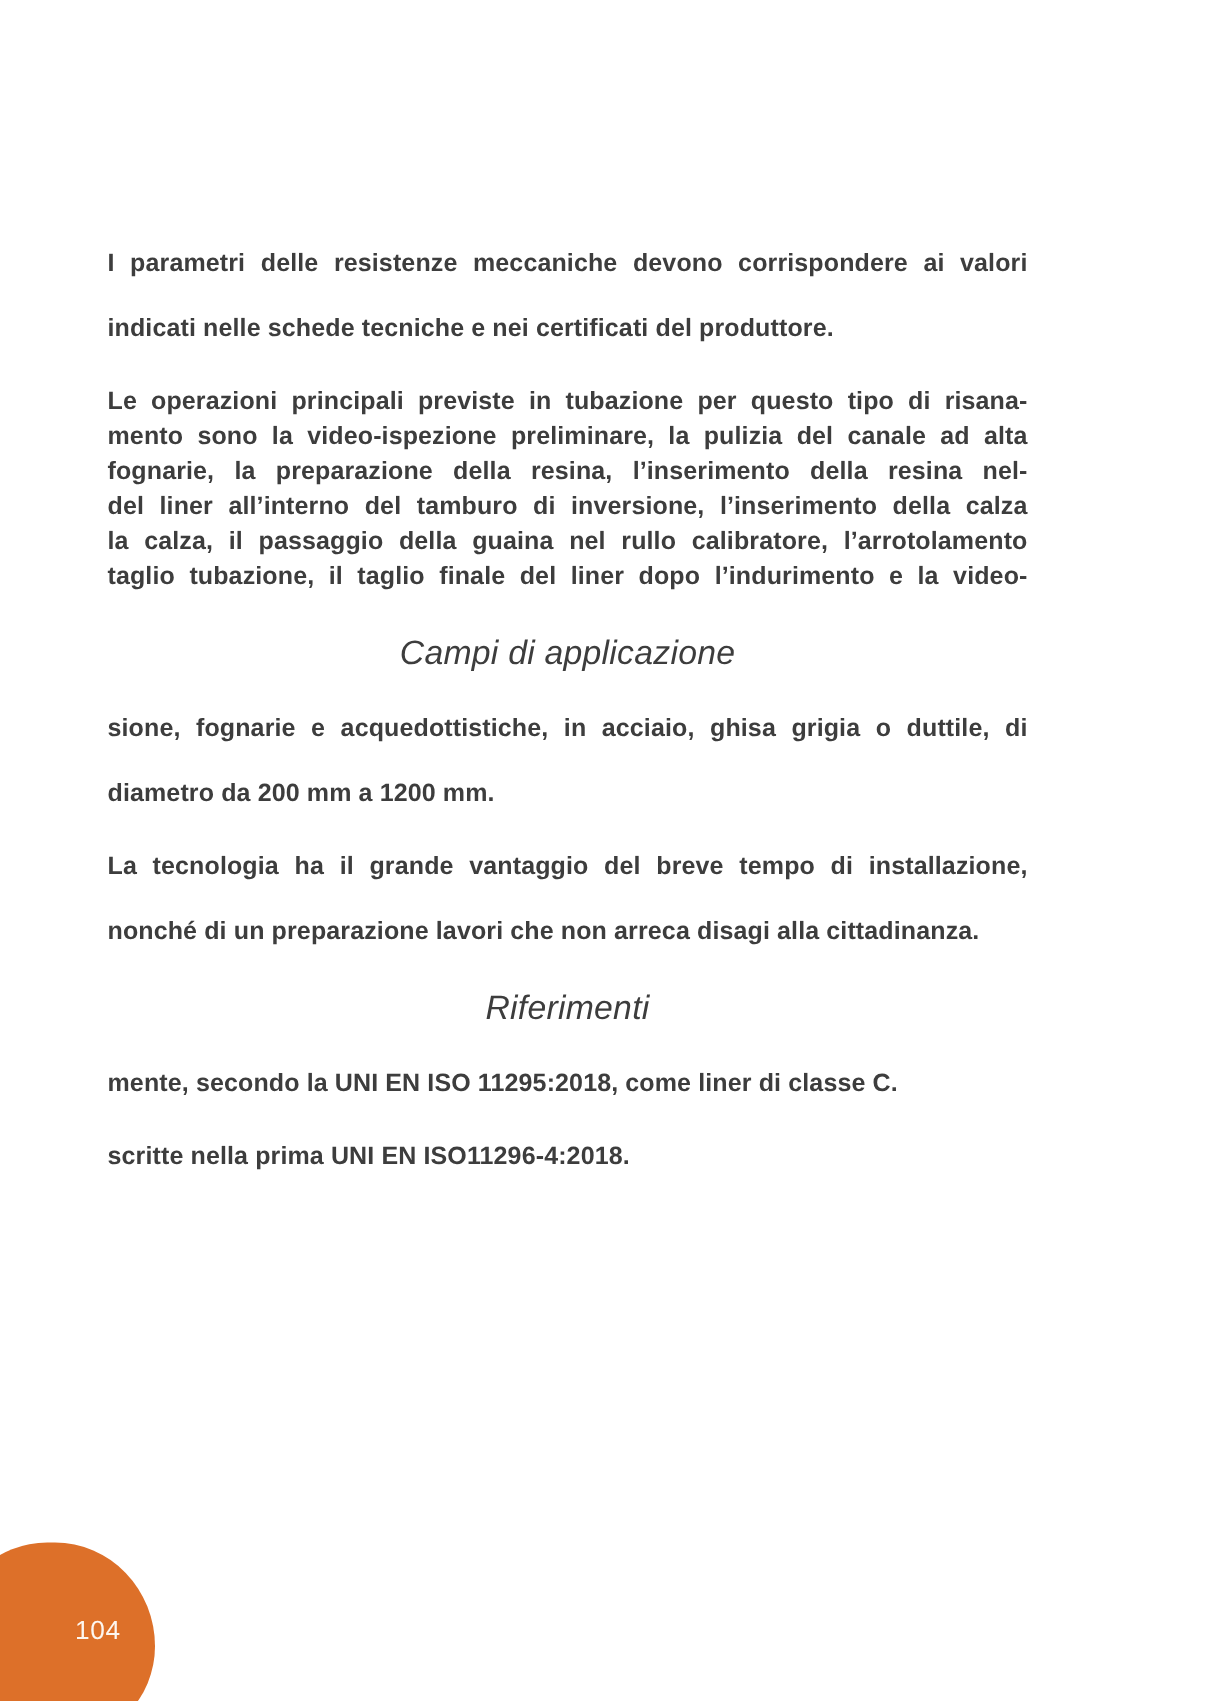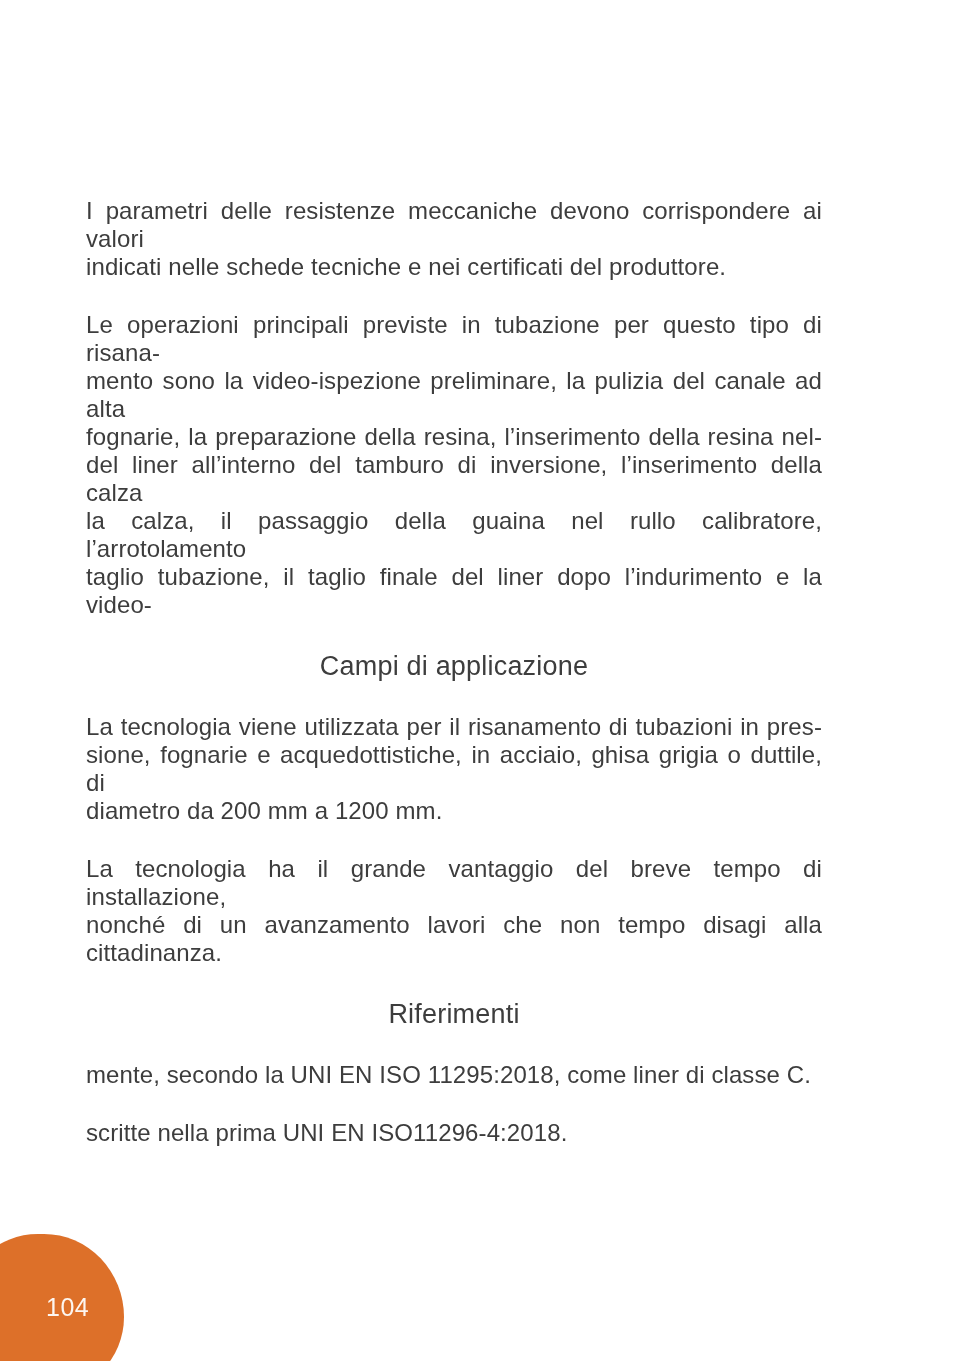--- a/index.html
+++ b/index.html
@@ -21,57 +21,59 @@
   .text-column {
     position: absolute;
     left: 86px;
     top: 0;
     width: 736px;
     padding-top: 197px;
     color: #3d3d3d;
   }
   .para {
     margin: 0 0 30px 0;
-    font-size: 24px;
-    font-weight: 400;
+    font-size: 20px;
+    font-weight: 700;
     line-height: 28px;
     letter-spacing: 0.1px;
   }
   .line {
     display: block;
     text-align: justify;
     text-align-last: justify;
     white-space: normal;
   }
   .line.last {
     text-align-last: left;
+    margin-top: 24px;
   }
   .heading {
     margin: 0 0 30px 0;
     font-size: 27px;
     font-weight: 300;
     line-height: 34px;
     text-align: center;
     color: #3d3d3d;
     letter-spacing: 0.2px;
+    font-style: italic;
   }
   .page-badge {
     position: absolute;
     left: -36px;
     top: 1234px;
     width: 160px;
     height: 160px;
     background: #dd7029;
     border-radius: 48% 52% 50% 50% / 46% 54% 50% 50%;
   }
   .page-number {
     position: absolute;
-    left: 82px;
+    left: 96px;
     top: 59px;
-    font-size: 25px;
+    font-size: 21px;
     font-weight: 300;
     color: #fdf6f0;
     letter-spacing: 0.5px;
   }
 </style>
 </head>
 <body>
 
 <div class="page">
 
@@ -87,28 +89,27 @@
       <span class="line">mento sono la video-ispezione preliminare, la pulizia del canale ad alta</span>
       <span class="line">fognarie, la preparazione della resina, l’inserimento della resina nel-</span>
       <span class="line">del liner all’interno del tamburo di inversione, l’inserimento della calza</span>
       <span class="line">la calza, il passaggio della guaina nel rullo calibratore, l’arrotolamento</span>
       <span class="line">taglio tubazione, il taglio finale del liner dopo l’indurimento e la video-</span>
     </p>
 
     <h2 class="heading">Campi di applicazione</h2>
 
     <p class="para">
-      <span class="line">La tecnologia viene utilizzata per il risanamento di tubazioni in pres-</span>
       <span class="line">sione, fognarie e acquedottistiche, in acciaio, ghisa grigia o duttile, di</span>
       <span class="line last">diametro da 200 mm a 1200 mm.</span>
     </p>
 
     <p class="para">
       <span class="line">La tecnologia ha il grande vantaggio del breve tempo di installazione,</span>
-      <span class="line last">nonché di un avanzamento lavori che non tempo disagi alla cittadinanza.</span>
+      <span class="line last">nonché di un preparazione lavori che non arreca disagi alla cittadinanza.</span>
     </p>
 
     <h2 class="heading">Riferimenti</h2>
 
     <p class="para">
       <span class="line last">mente, secondo la UNI EN ISO 11295:2018, come liner di classe C.</span>
     </p>
 
     <p class="para">
       <span class="line last">scritte nella prima UNI EN ISO11296-4:2018.</span>

